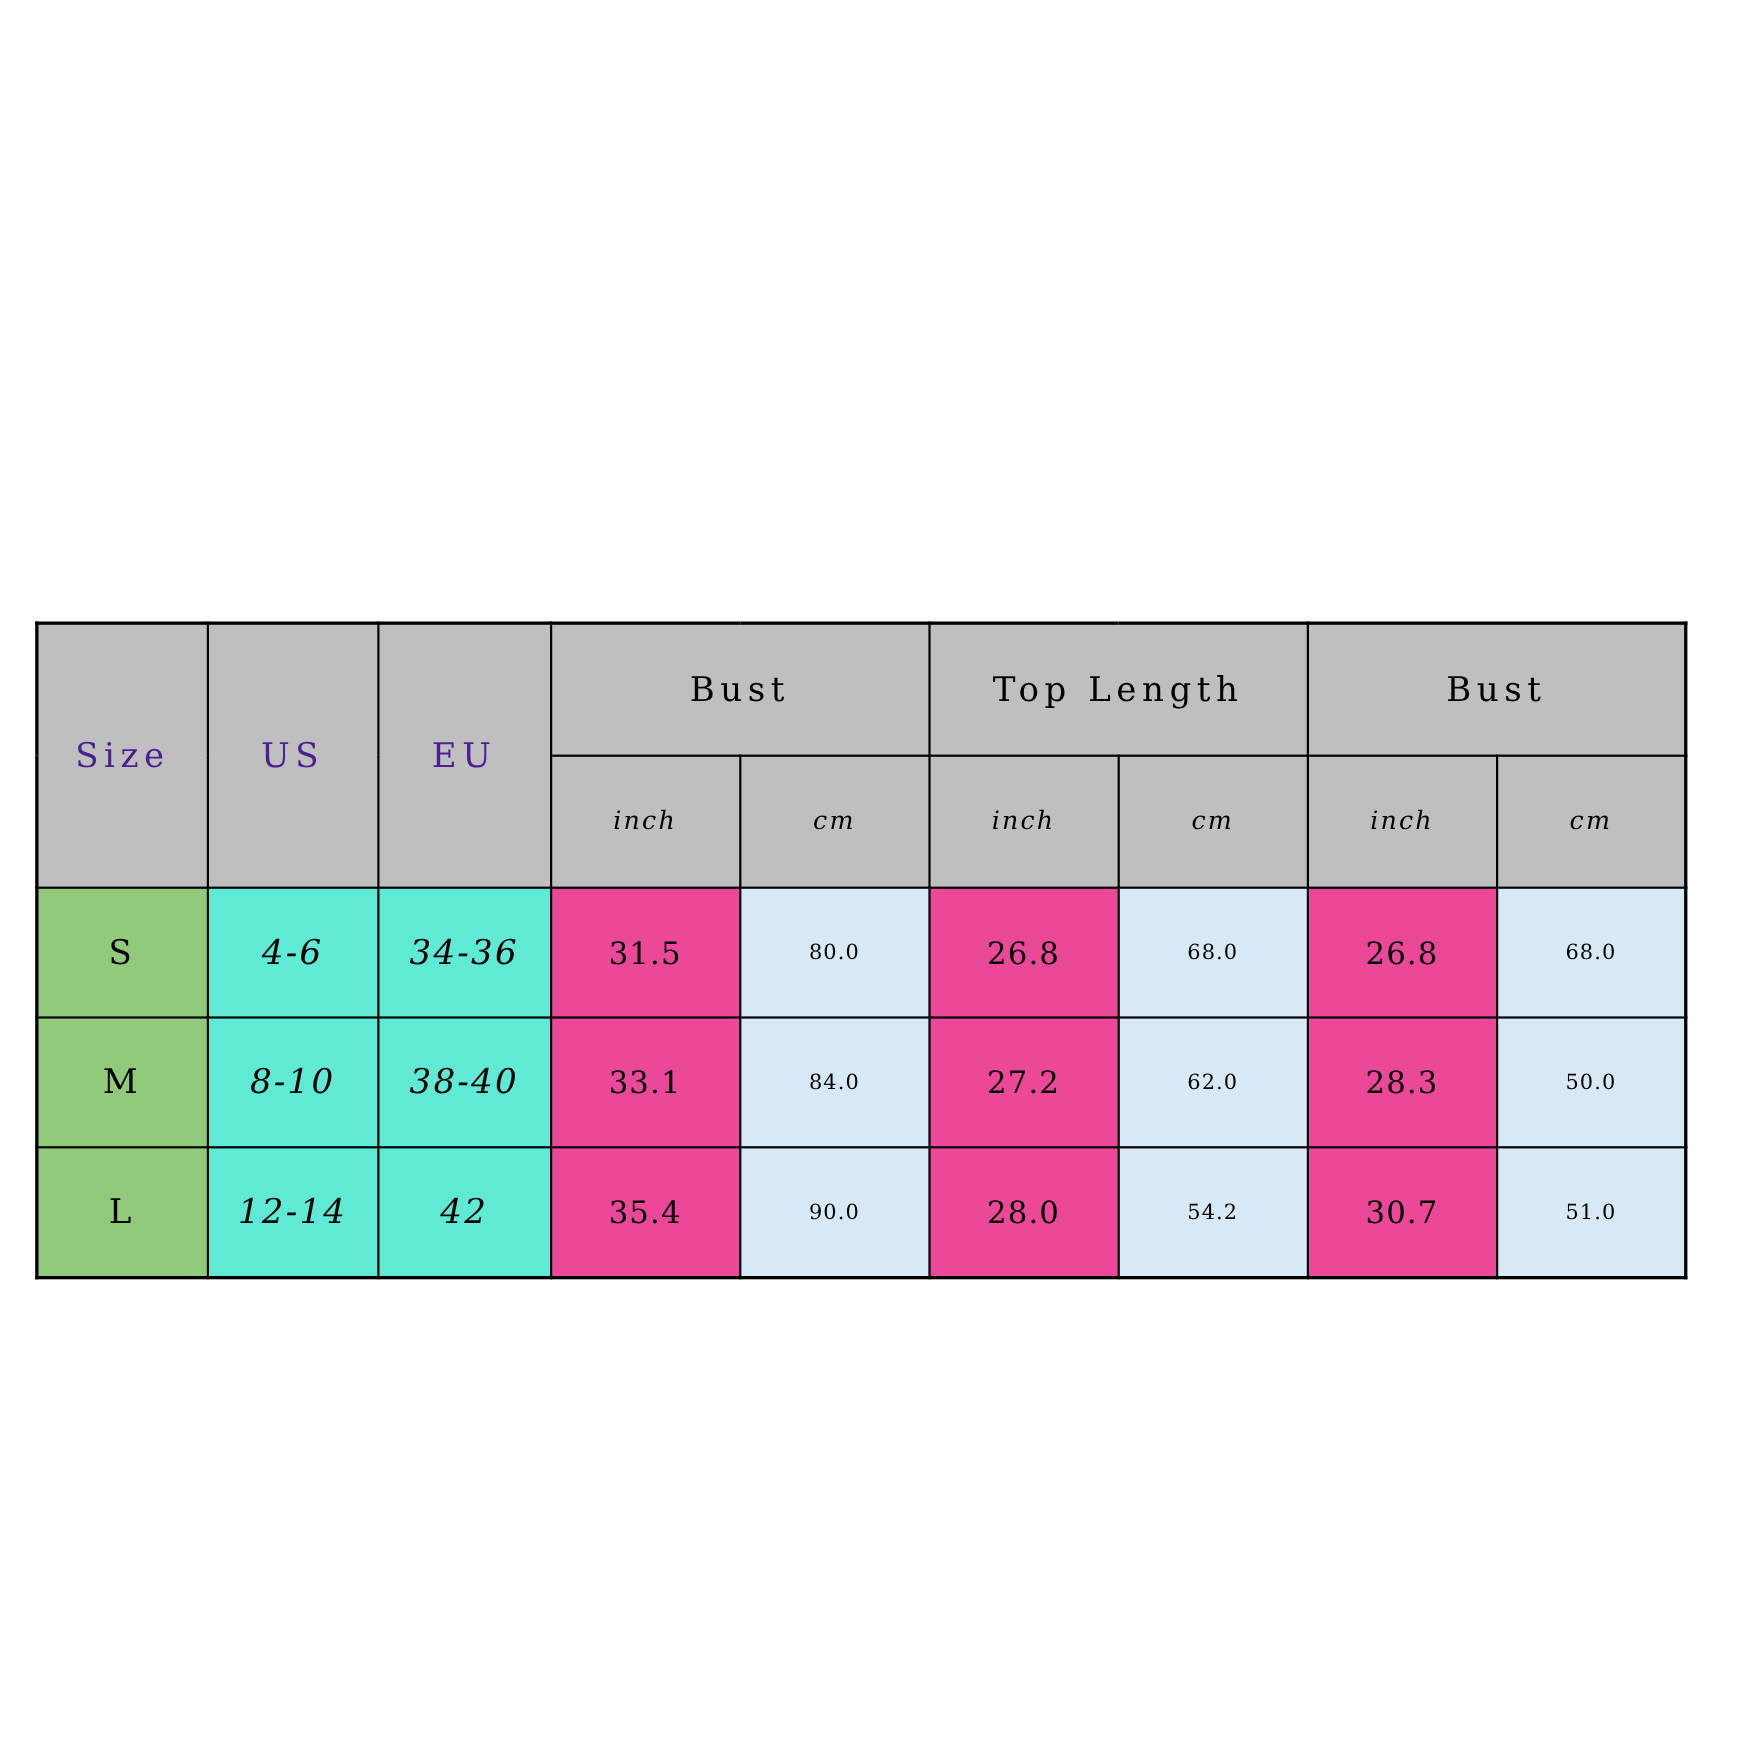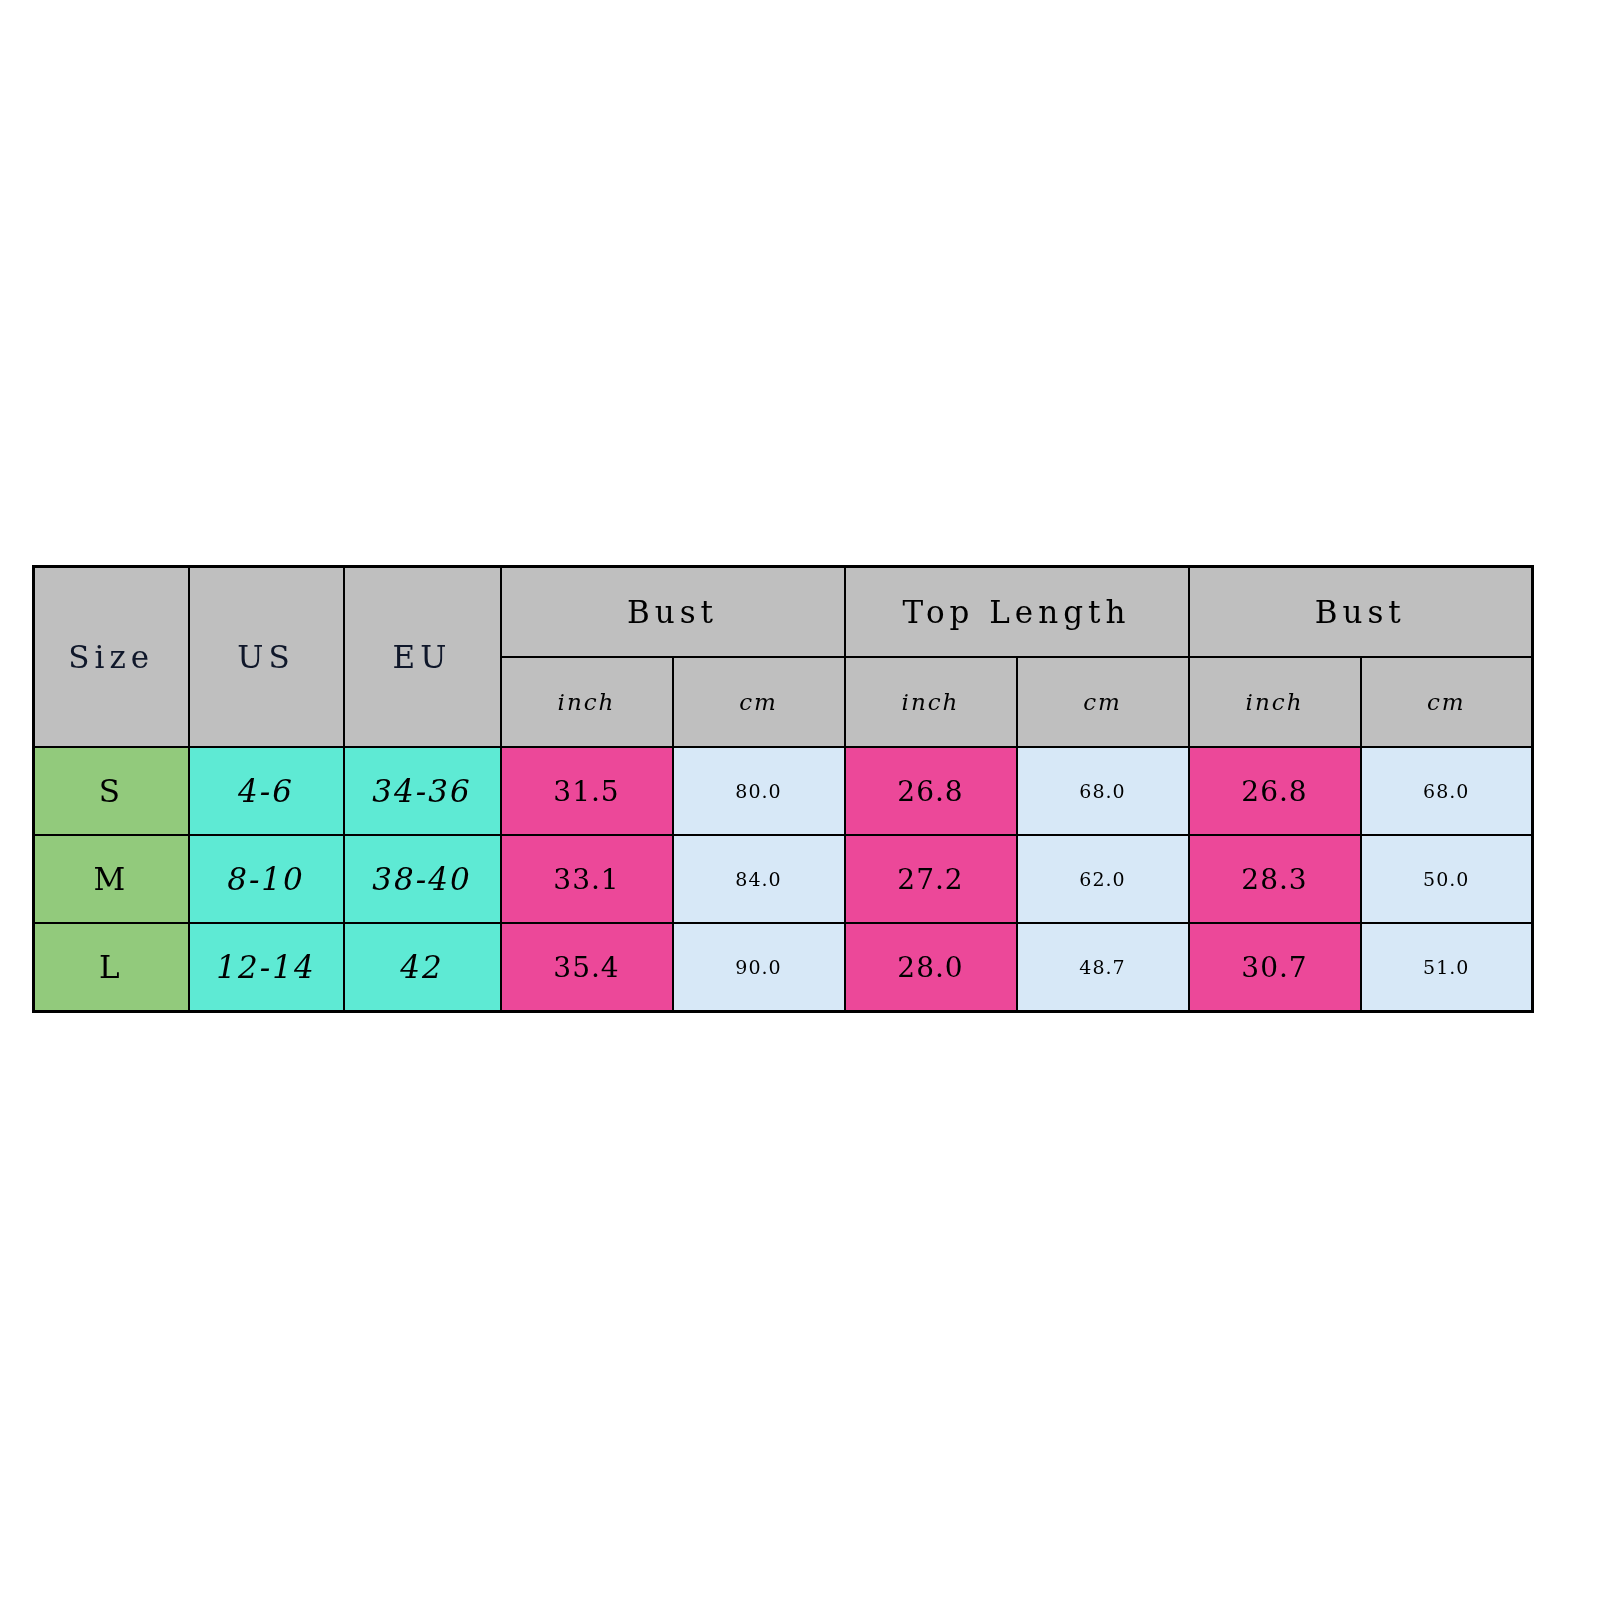--- a/index.html
+++ b/index.html
@@ -23,21 +23,21 @@
   table.size-chart {
     border-collapse: collapse;
     table-layout: fixed;
     width: 1500px;
     border: 3px solid #000000;
   }
   table.size-chart td, table.size-chart th {
     border: 2px solid #000000;
     text-align: center;
     vertical-align: middle;
-    padding: 0;
+    padding: 15px;
     font-weight: normal;
   }
   
   .hdr {
     background: #bfbfbf;
     color: #000000;
     font-size: 31px;
     letter-spacing: 5px;
     height: 88px;
   }
@@ -45,21 +45,21 @@
     background: #bfbfbf;
     color: #000000;
     font-size: 23px;
     font-style: italic;
     letter-spacing: 2px;
     height: 88px;
     margin-top: 33px;
   }
   .hdr-tall {
     background: #bfbfbf;
-    color: #0f172a;
+    color: #4c1d95;
     font-size: 31px;
     letter-spacing: 5px;
   }
   
   .cell-size {
     background: #92ca7c;
     color: #000000;
     font-size: 31px;
     letter-spacing: 4px;
     height: 86px;
@@ -149,19 +149,19 @@
         <td class="cell-inch">28.3</td>
         <td class="cell-cm">50.0</td>
       </tr>
       <tr>
         <td class="cell-size">L</td>
         <td class="cell-region">12-14</td>
         <td class="cell-region">42</td>
         <td class="cell-inch">35.4</td>
         <td class="cell-cm">90.0</td>
         <td class="cell-inch">28.0</td>
-        <td class="cell-cm">48.7</td>
+        <td class="cell-cm">54.2</td>
         <td class="cell-inch">30.7</td>
         <td class="cell-cm">51.0</td>
       </tr>
     </tbody>
   </table>
 </div>
 
 </body></html>

